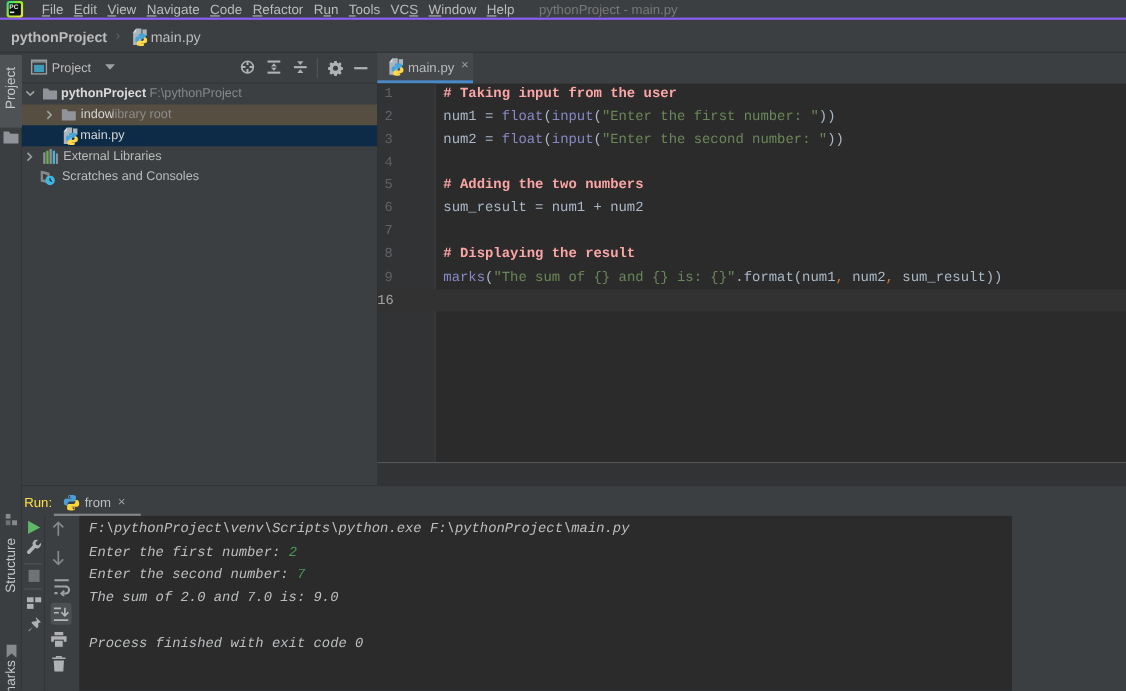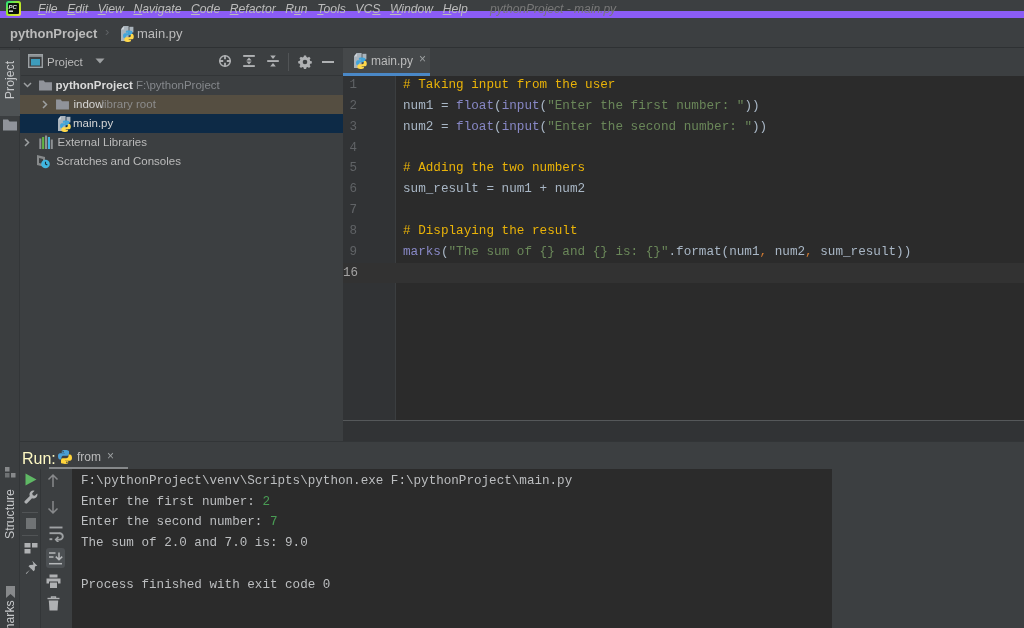--- a/index.html
+++ b/index.html
@@ -1,28 +1,28 @@
 <!DOCTYPE html>
 <html><head><meta charset="utf-8">
 <style>
 *{margin:0;padding:0;box-sizing:border-box;}
 html,body{width:1024px;height:628px;overflow:hidden;}
 body{background:#3c3f41;font-family:"Liberation Sans",sans-serif;position:relative;color:#bbbbbb;}
 .abs{position:absolute;}
 .mono{font-family:"Liberation Mono",monospace;}
 svg{display:block;}
-.cm{color:#eab308;}
+.cm{color:#fca5a5;font-weight:bold;}
 .bi{color:#8888c6;}
 .st{color:#6a8759;}
 .oc{color:#cc7832;}
 .gr{color:#499c54;}
 </style></head>
 <body>
 
-<div class="abs" id="menubar" style="left:0;top:0;width:1024px;height:18px;background:#3c3f41;border-bottom:7px solid #8b5cf6;font-style:italic;">
+<div class="abs" id="menubar" style="left:0;top:0;width:1024px;height:18px;background:#3c3f41;border-bottom:2px solid #8b5cf6;">
   <div class="abs" id="logo" style="left:6px;top:1px;width:15px;height:15px;background:linear-gradient(135deg,#1adf86,#a8e822 50%,#f4e342);border-radius:2.5px;">
     <div class="abs" style="left:2px;top:2px;width:11px;height:11px;background:#0b120c;border-radius:1px;">
       <svg width="11" height="11" viewBox="0 0 11 11">
           <text x="0.5" y="5.5" font-size="6" font-weight="bold" fill="#e8e8e8" font-family="Liberation Sans">PC</text>
           <rect x="1" y="7.5" width="4" height="1.4" fill="#e8e8e8"></rect>
         </svg>
     </div>
   </div>
   <div class="abs" id="menuitems" style="left:38px;top:2px;font-size:12.2px;color:#bbbbbb;white-space:nowrap;">
     <span style="margin-right:9.5px"><u>F</u>ile</span><span style="margin-right:9.5px"><u>E</u>dit</span><span style="margin-right:9.5px"><u>V</u>iew</span><span style="margin-right:9.5px"><u>N</u>avigate</span><span style="margin-right:9.5px"><u>C</u>ode</span><span style="margin-right:9.5px"><u>R</u>efactor</span><span style="margin-right:9.5px">R<u>u</u>n</span><span style="margin-right:9.5px"><u>T</u>ools</span><span style="margin-right:9.5px">VC<u>S</u></span><span style="margin-right:9.5px"><u>W</u>indow</span><span><u>H</u>elp</span>
@@ -184,21 +184,21 @@
 
 <span class="cm"># Adding the two numbers</span>
 sum_result = num1 + num2
 
 <span class="cm"># Displaying the result</span>
 <span class="bi">marks</span>(<span class="st">"The sum of {} and {} is: {}"</span>.format(num1<span class="oc">,</span> num2<span class="oc">,</span> sum_result))</div>
 </div>
 <div class="abs" id="editorbottom" style="left:343px;top:420px;width:681px;height:21px;background:#313335;border-top:1px solid #55585a;"></div>
 
 <div class="abs" id="runpanel" style="left:0;top:441px;width:1024px;height:187px;background:#3c3f41;border-top:1px solid #323537;">
-  <span class="abs" style="left:22px;top:8px;font-size:16px;color:#fef9c3;">Run:</span>
+  <span class="abs" style="left:22px;top:8px;font-size:12px;color:#fde047;">Run:</span>
   <div class="abs" style="left:57px;top:7px;">
       <svg width="16" height="16" viewBox="0 0 16 16">
         <path fill="#4b9fd5" d="M7.9 1c-3.3 0-3.1 1.4-3.1 1.4l0 1.5h3.2v.4H3.5S1 4 1 7.3s2.2 3.2 2.2 3.2h1.3V9s-.1-2.2 2.2-2.2h3.2s2.1.1 2.1-2V2.4S12.3 1 7.9 1zM6.1 2a.8.8 0 110 1.6.8.8 0 010-1.6z"></path>
         <path fill="#ffd43b" d="M8.1 15c3.3 0 3.1-1.4 3.1-1.4l0-1.5H8v-.4h4.5S15 12 15 8.7s-2.2-3.2-2.2-3.2h-1.3V7s.1 2.2-2.2 2.2H6.1s-2.1-.1-2.1 2v2.4S3.7 15 8.1 15zm1.8-1a.8.8 0 110-1.6.8.8 0 010 1.6z"></path>
       </svg>
     </div>
   <span class="abs" style="left:77px;top:8px;font-size:12px;color:#bbbbbb;">from</span>
   <span class="abs" style="left:107px;top:7px;font-size:12px;color:#9da0a2;">×</span>
   <div class="abs" style="left:49px;top:24.5px;width:79px;height:2.5px;background:#85888a;"></div>
   <div class="abs" id="runtools1" style="left:20px;top:27px;width:21px;height:160px;border-right:1px solid #333638;">
@@ -244,21 +244,21 @@
         <rect x="3.5" y="0.5" width="8" height="3" fill="#afb1b3"></rect>
         <path fill="#afb1b3" d="M0.5 4.5h14v5h-14z"></path>
         <rect x="3.5" y="8" width="8" height="6.5" fill="#afb1b3" stroke="#3c3f41" stroke-width="1"></rect>
       </svg>
     <svg class="abs" style="left:5px;top:127px" width="13" height="15" viewBox="0 0 13 15">
         <path d="M0.5 2.5h12" stroke="#afb1b3" stroke-width="1.4"></path>
         <path d="M4.5 2.5v-1.5h4v1.5" fill="none" stroke="#afb1b3" stroke-width="1.4"></path>
         <path fill="#afb1b3" d="M1.8 4.5h9.4l-0.7 10h-8z"></path>
       </svg>
   </div>
-  <div class="abs" id="console" style="left:72px;top:27px;width:760px;height:160px;background:#2b2b2b;">
+  <div class="abs" id="console" style="left:72px;top:27px;width:848px;height:160px;background:#2b2b2b;font-style:italic;">
     <div class="abs mono" style="left:9px;top:2px;font-size:12.6px;line-height:20.7px;color:#bcbec0;white-space:pre;">F:\pythonProject\venv\Scripts\python.exe F:\pythonProject\main.py
 Enter the first number: <span class="gr">2</span>
 Enter the second number: <span class="gr">7</span>
 The sum of 2.0 and 7.0 is: 9.0
 
 Process finished with exit code 0</div>
   </div>
 </div>
 
 </body></html>

